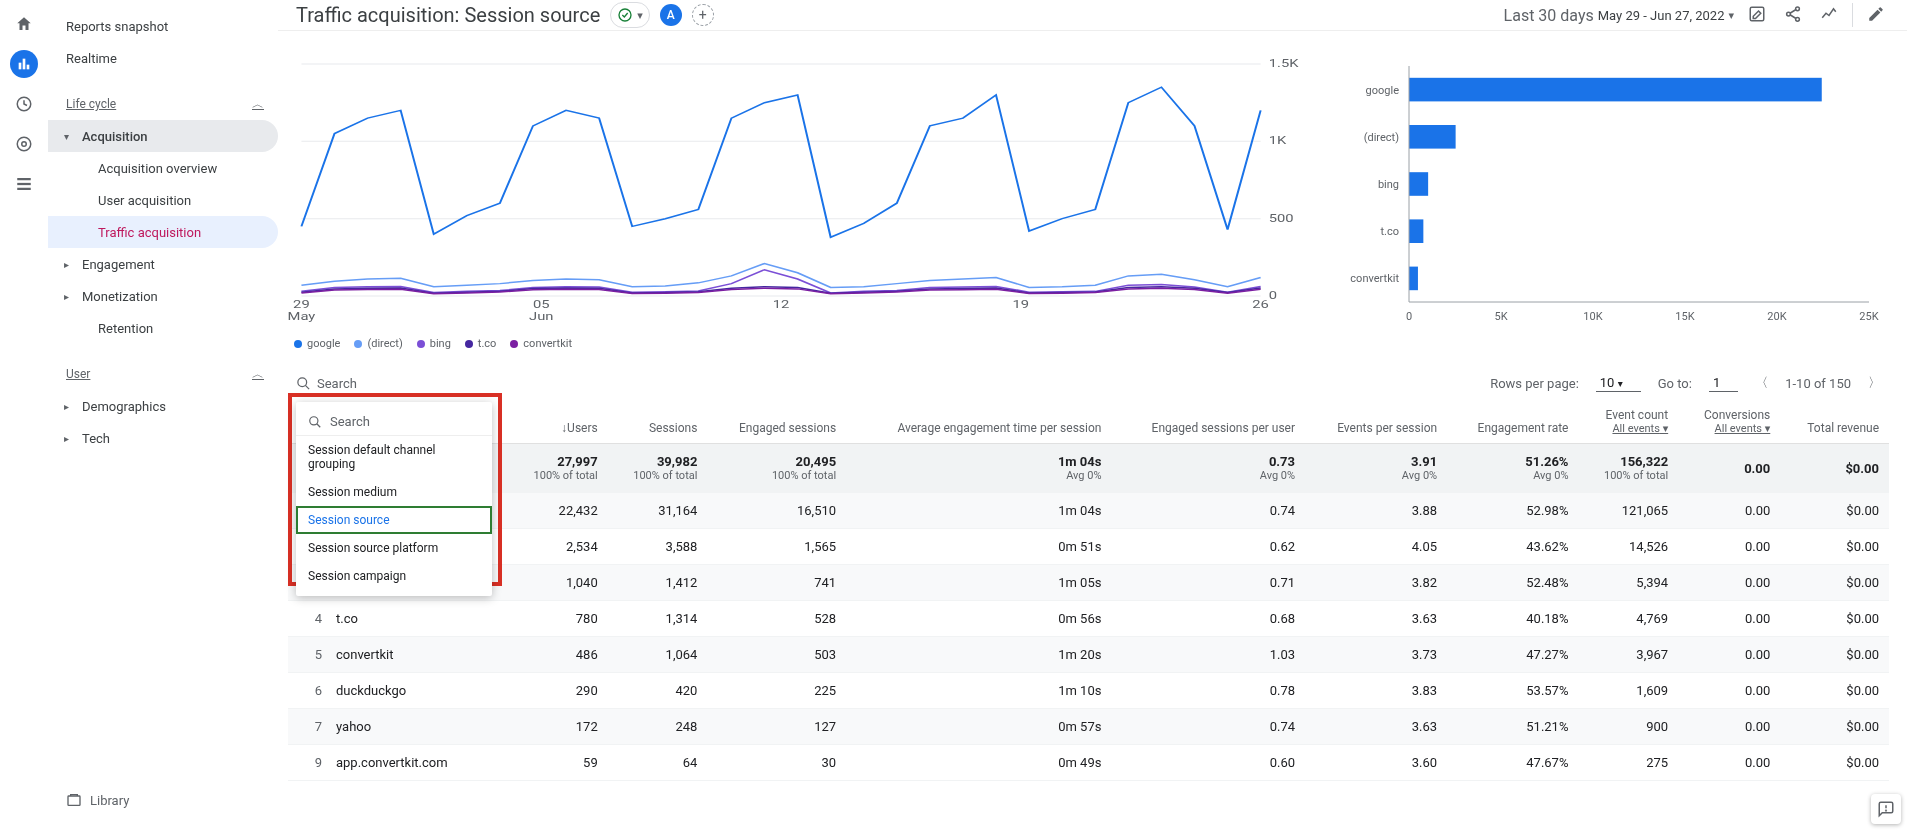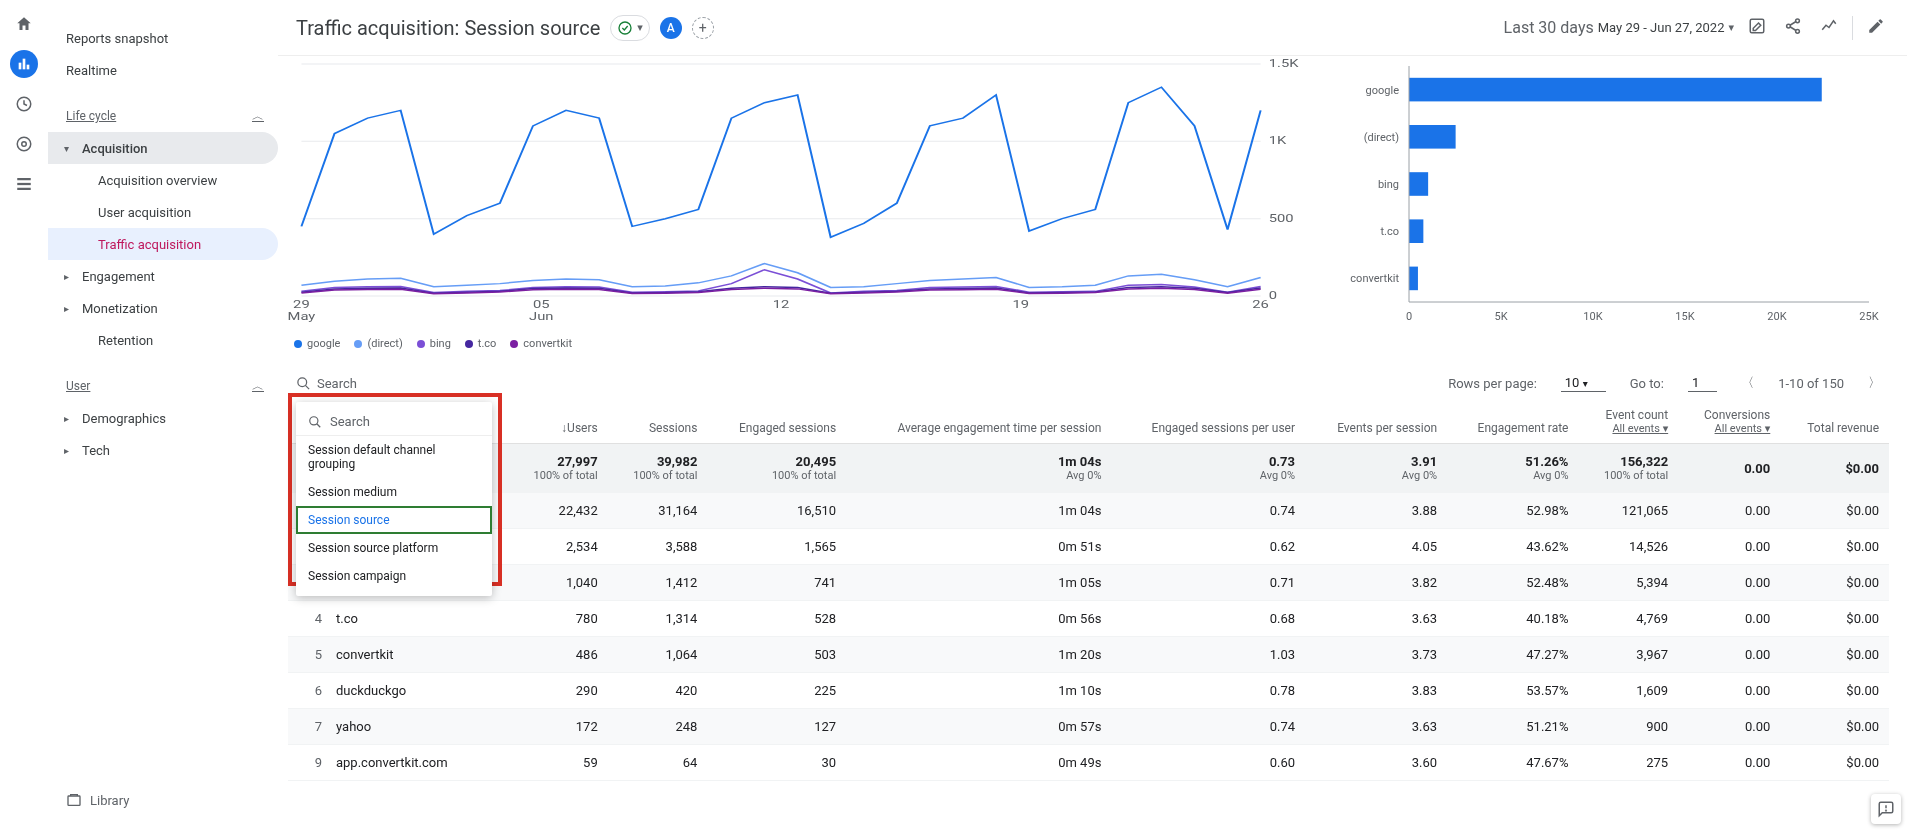--- a/index.html
+++ b/index.html
@@ -2,31 +2,31 @@
 <html><head>
 <meta charset="utf-8">
 <style>
 * { margin: 0; padding: 0; box-sizing: border-box; font-family: 'Google Sans', Roboto, Arial, sans-serif; }
 body { background: #fff; color: #202124; font-size: 13px; overflow: hidden; width: 1907px; height: 830px; position: relative; }
 
 .iconrail { position: absolute; left: 0; top: 0; width: 48px; height: 830px; background: #fff; display: flex; flex-direction: column; align-items: center; padding-top: 10px; gap: 12px; }
 .iconrail .ic { width: 28px; height: 28px; display: flex; align-items: center; justify-content: center; border-radius: 50%; color: #5f6368; cursor: pointer; }
 .iconrail .ic.active { background: #1a73e8; color: #fff; }
 
-.sidebar { position: absolute; left: 48px; top: 0; width: 230px; height: 830px; background: #fff; padding-top: 22px; }
+.sidebar { position: absolute; left: 48px; top: 0; width: 230px; height: 830px; background: #fff; padding-top: 10px; }
 .side-item { display: flex; align-items: center; height: 32px; padding-left: 18px; font-size: 13px; color: #3c4043; cursor: pointer; border-radius: 0 16px 16px 0; }
 .side-item.sub { padding-left: 34px; }
 .side-item.sub2 { padding-left: 50px; font-size: 13px; }
 .side-item.section { color: #5f6368; font-size: 12px; justify-content: space-between; padding-right: 14px; text-decoration: underline; }
 .side-item.picked { background: #e8f0fe; color: #be185d; }
 .side-item.selected { background: #e8eaed; font-weight: 500; }
 .side-item .caret { width: 14px; display: inline-block; margin-left: -18px; margin-right: 4px; color: #5f6368; font-size: 10px; }
 .side-library { position: absolute; bottom: 22px; left: 18px; display: flex; align-items: center; gap: 8px; color: #5f6368; cursor: pointer; }
 
-.headerbar { position: absolute; left: 278px; top: 0; right: 0; height: 56px; display: flex; align-items: center; padding: 0 18px; gap: 10px; border-bottom: 1px solid #eee; }
+.headerbar { position: absolute; left: 278px; top: 0; right: 0; height: 31px; display: flex; align-items: center; padding: 0 18px; gap: 10px; border-bottom: 1px solid #eee; }
 .headerbar .title { font-size: 20px; color: #3c4043; }
 .headerbar .chip { border: 1px solid #dadce0; border-radius: 16px; height: 26px; display: flex; align-items: center; padding: 0 6px; gap: 4px; color: #188038; }
 .headerbar .avatar { width: 22px; height: 22px; border-radius: 50%; background: #1a73e8; color: #fff; display: flex; align-items: center; justify-content: center; font-size: 12px; font-weight: 500; }
 .headerbar .addcirc { width: 22px; height: 22px; border: 1px dashed #9aa0a6; border-radius: 50%; display: flex; align-items: center; justify-content: center; color: #5f6368; font-size: 14px; }
 .headerbar .spacer { flex: 1; }
 .headerbar .date { font-size: 13px; color: #3c4043; display: flex; align-items: center; gap: 4px; }
 .headerbar .date .small { font-size: 16px; color: #5f6368; }
 .headerbar .hicon { color: #5f6368; cursor: pointer; width: 26px; text-align: center; }
 
 .content { position: absolute; left: 288px; top: 56px; right: 18px; bottom: 0; }
@@ -34,21 +34,21 @@
 .linechart { flex: 1; position: relative; }
 .barchart { width: 560px; position: relative; }
 .axis-label { font-size: 11px; fill: #5f6368; }
 .legend { display: flex; gap: 14px; margin-top: 8px; padding-left: 6px; }
 .legend span { display: flex; align-items: center; gap: 5px; font-size: 11px; color: #5f6368; }
 .legend .dot { width: 8px; height: 8px; border-radius: 50%; }
 
 .tablecontrols { display: flex; align-items: center; margin-top: 14px; padding: 4px 8px; font-size: 13px; }
 .tablecontrols .search { display: flex; align-items: center; gap: 6px; color: #5f6368; }
 .tablecontrols .flex { flex: 1; }
-.tablecontrols .pager { display: flex; align-items: center; gap: 24px; color: #5f6368; justify-content: space-between; }
+.tablecontrols .pager { display: flex; align-items: center; gap: 17px; color: #5f6368; justify-content: space-between; }
 .tablecontrols .pager .ul { border-bottom: 1px solid #5f6368; padding: 0 18px 1px 4px; color: #202124; }
 
 .datatable { width: 100%; border-collapse: collapse; margin-top: 4px; }
 .datatable th { font-size: 12px; font-weight: 400; color: #5f6368; text-align: right; padding: 8px 10px; border-bottom: 1px solid #e0e0e0; vertical-align: bottom; }
 .datatable th.first { text-align: left; width: 220px; }
 .datatable td { font-size: 13px; text-align: right; padding: 10px 10px; border-bottom: 1px solid #f1f3f4; }
 .datatable td.first { text-align: left; }
 .datatable td.first .idx { display: inline-block; width: 24px; text-align: right; margin-right: 14px; color: #5f6368; }
 .datatable tbody tr:nth-child(even) { background: #f8f9fa; }
 .datatable .summaryrow td { background: #f1f3f4; }

